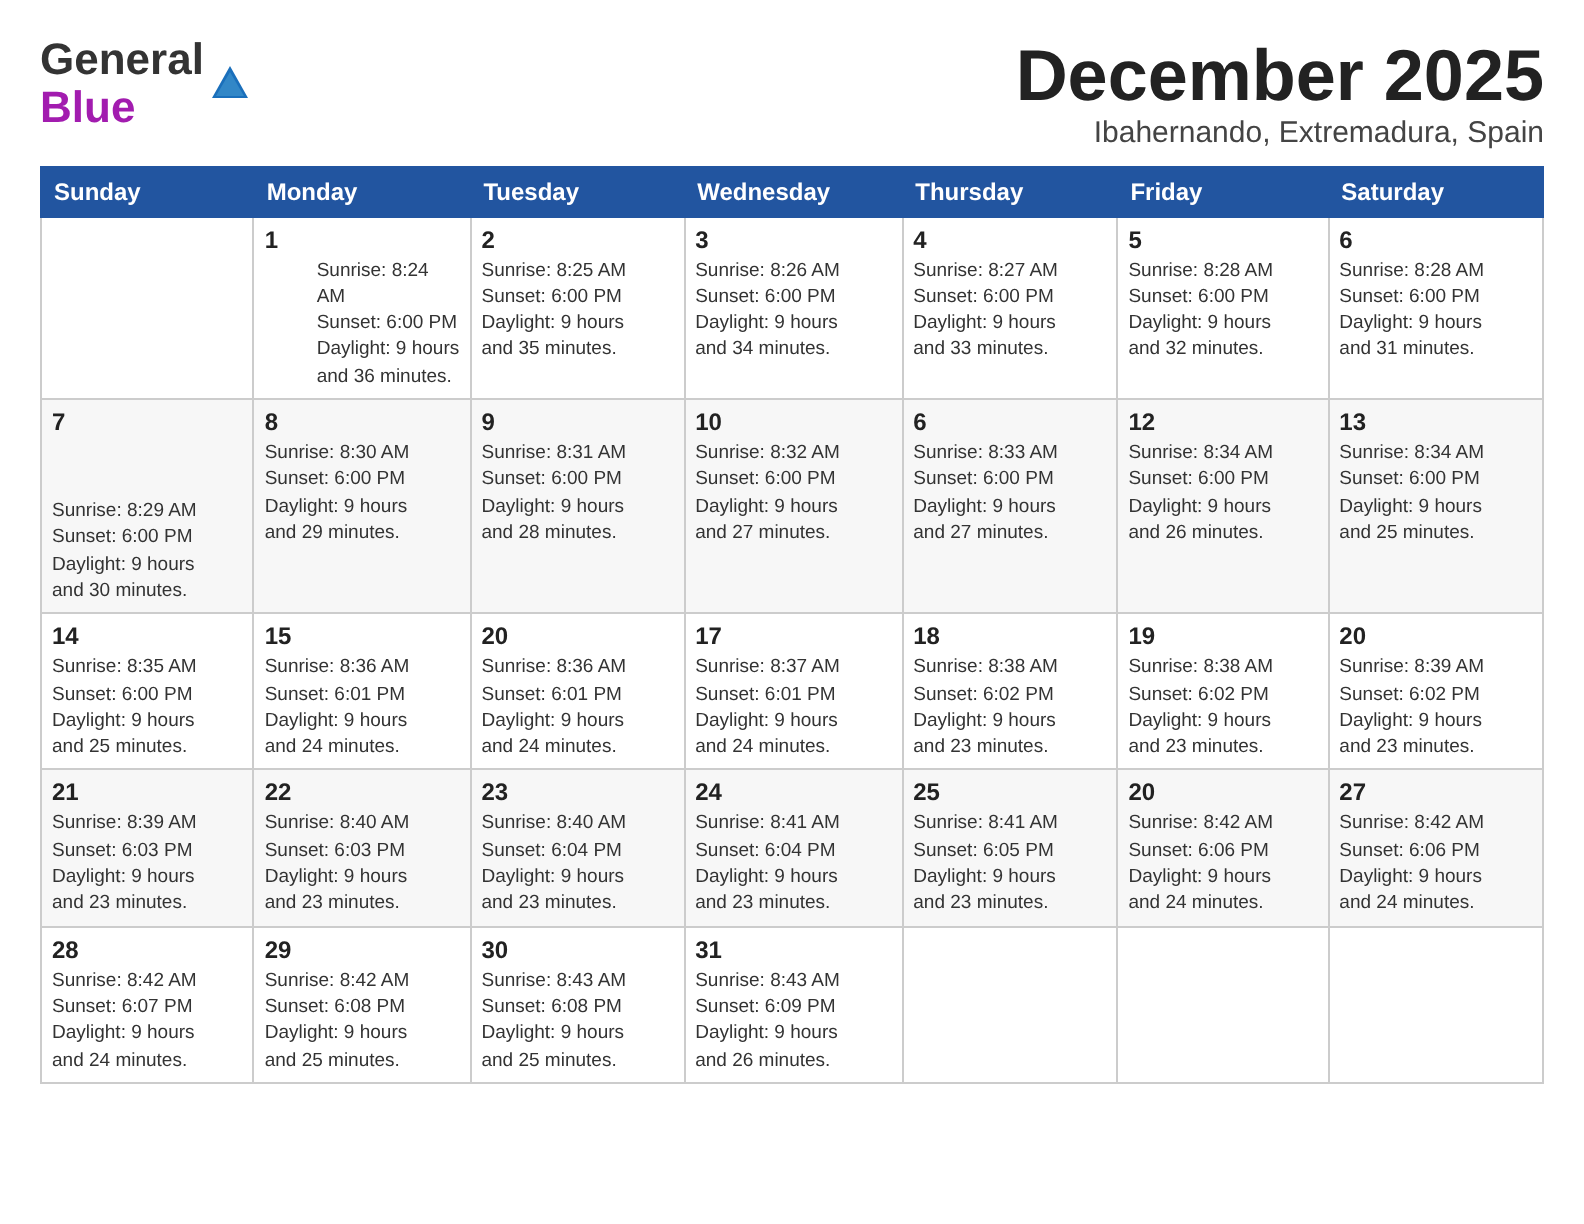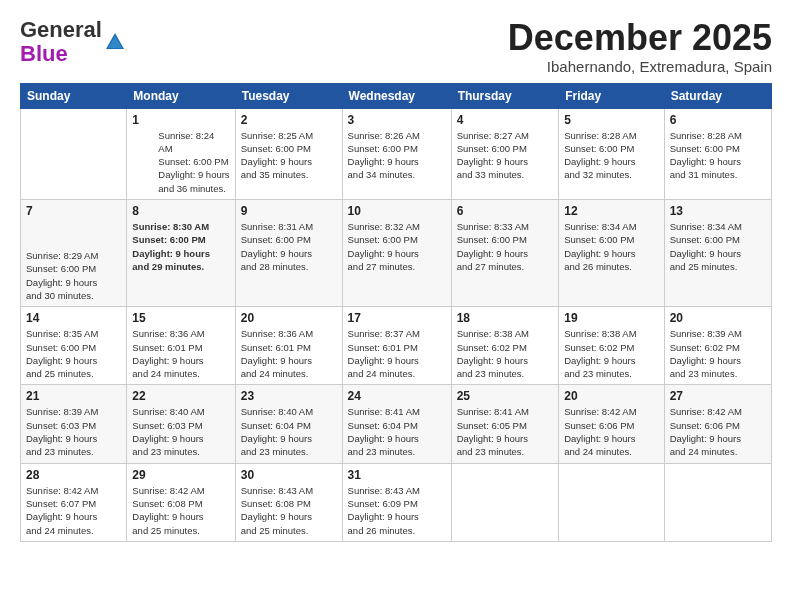--- a/index.html
+++ b/index.html
@@ -178,21 +178,21 @@
         <tr>
           <td>
             <span class="day-number">7</span>
             <div class="day-info" style="white-space: pre-line; margin-top: 31px;">Sunrise: 8:29 AM
 Sunset: 6:00 PM
 Daylight: 9 hours
 and 30 minutes.</div>
           </td>
           <td>
             <span class="day-number">8</span>
-            <div class="day-info" style="white-space: pre-line; font-weight: bold;">Sunrise: 8:30 AM
+            <div class="day-info" style="white-space: pre-line;">Sunrise: 8:30 AM
 Sunset: 6:00 PM
 Daylight: 9 hours
 and 29 minutes.</div>
           </td>
           <td>
             <span class="day-number">9</span>
             <div class="day-info" style="white-space: pre-line;">Sunrise: 8:31 AM
 Sunset: 6:00 PM
 Daylight: 9 hours
 and 28 minutes.</div>

